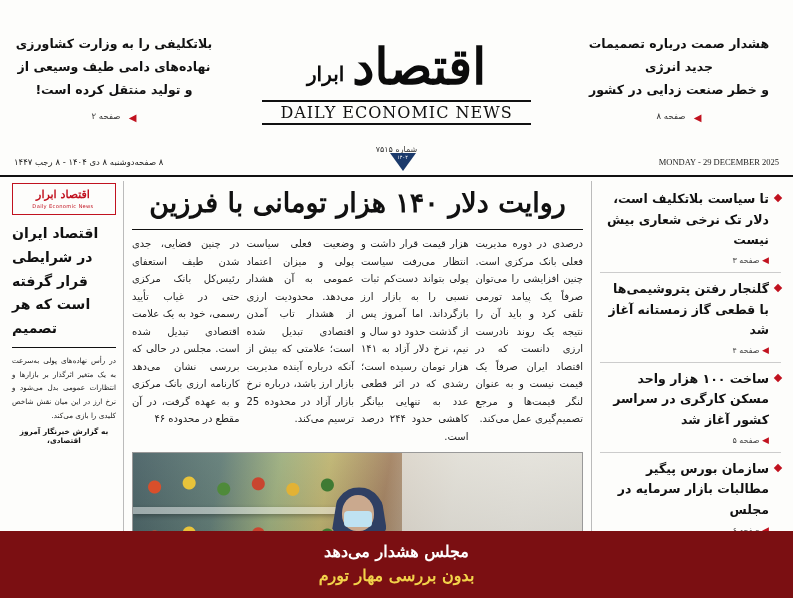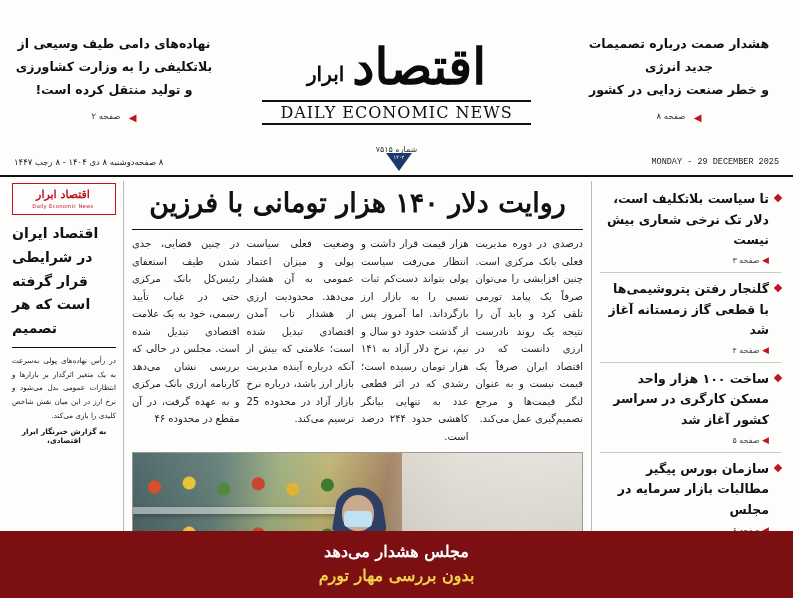--- a/index.html
+++ b/index.html
@@ -108,21 +108,21 @@
   .mast-bottom {
     display: flex;
     justify-content: space-between;
     align-items: center;
     padding: 3px 14px 0 14px;
     font-size: 8.5px;
     color: #222;
     border-bottom: 2px solid #111;
     padding-bottom: 4px;
   }
-  .mast-bottom .en-date { direction: ltr; font-family: Liberation Mono, monospace; margin-left: 17px; }
+  .mast-bottom .en-date { direction: ltr; font-family: Liberation Serif, serif; margin-left: 17px; }
   .triangle-mark {
     width: 0; height: 0;
     border-left: 13px solid transparent;
     border-right: 13px solid transparent;
     border-top: 18px solid #1b3a6b;
     position: relative;
     margin: 0 auto;
   }
   .triangle-mark .tm-text {
     position: absolute;
@@ -408,22 +408,22 @@
       <div class="logo-line">
         <div class="logo-main">اقتصاد</div>
         <div class="logo-sub">ابرار</div>
       </div>
       <div class="logo-en">DAILY ECONOMIC NEWS</div>
       <div class="issue-line">شماره ۷۵۱۵</div>
     </div>
 
     <div class="mast-side left">
       <div class="headline">
+        <span>بلاتکلیفی را به وزارت کشاورزی</span>
         <span>نهاده‌های دامی طیف وسیعی از</span>
-        <span>بلاتکلیفی را به وزارت کشاورزی</span>
         <span>و تولید منتقل کرده است!</span>
       </div>
       <div class="page-ref">
         <span class="arrow">◀</span>
         <span>صفحه ۲</span>
       </div>
     </div>
   </div>
 
   <div class="mast-bottom">
@@ -541,21 +541,21 @@
     </div>
 
     <div class="col-left">
       <div class="stamp">
         <div class="s-fa">اقتصاد ابرار</div>
         <div class="s-en">Daily Economic News</div>
       </div>
       <div class="kicker">اقتصاد ایران در شرایطی قرار گرفته است که هر تصمیم</div>
       <div class="divider"></div>
       <div class="ltext">در رأس نهاده‌های پولی به‌سرعت به یک متغیر اثرگذار بر بازارها و انتظارات عمومی بدل می‌شود و نرخ ارز در این میان نقش شاخص کلیدی را بازی می‌کند.</div>
-      <div class="lsrc">به گزارش خبرنگار ابرار اقتصادی،</div>
+      <div class="lsrc">به گزارش خبرنگار آمروز اقتصادی،</div>
     </div>
   </div>
 
   <div class="banner">
     <div class="l1">مجلس هشدار می‌دهد</div>
     <div class="l2">بدون بررسی مهار تورم</div>
   </div>
 
 </div>
 

